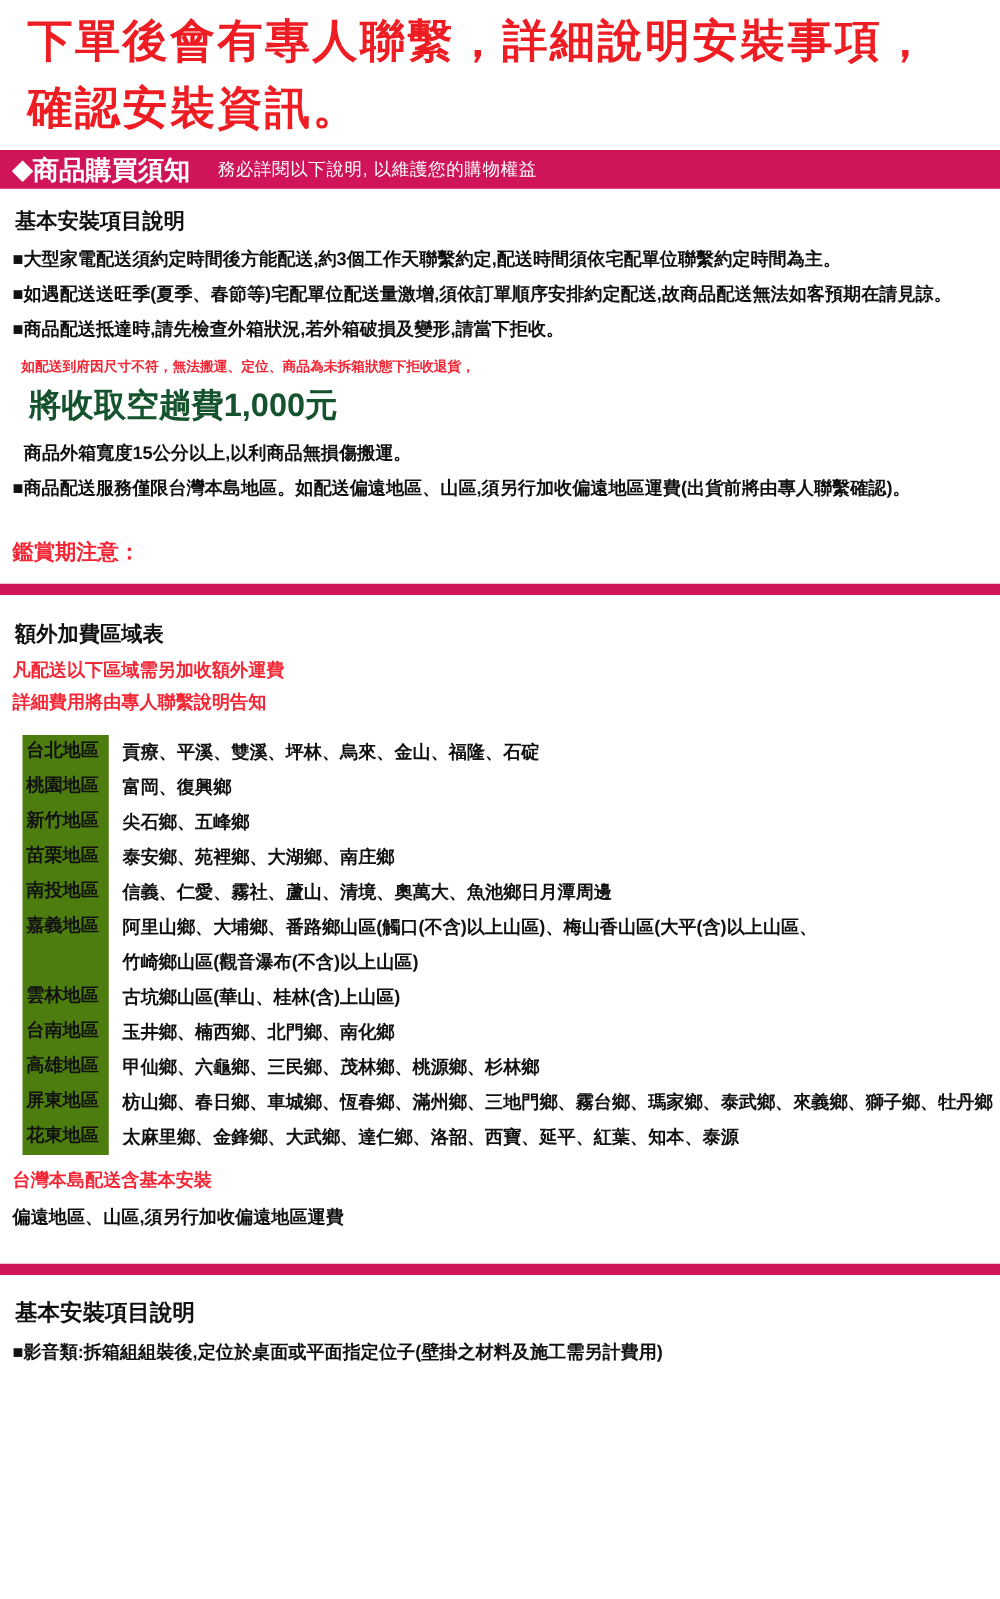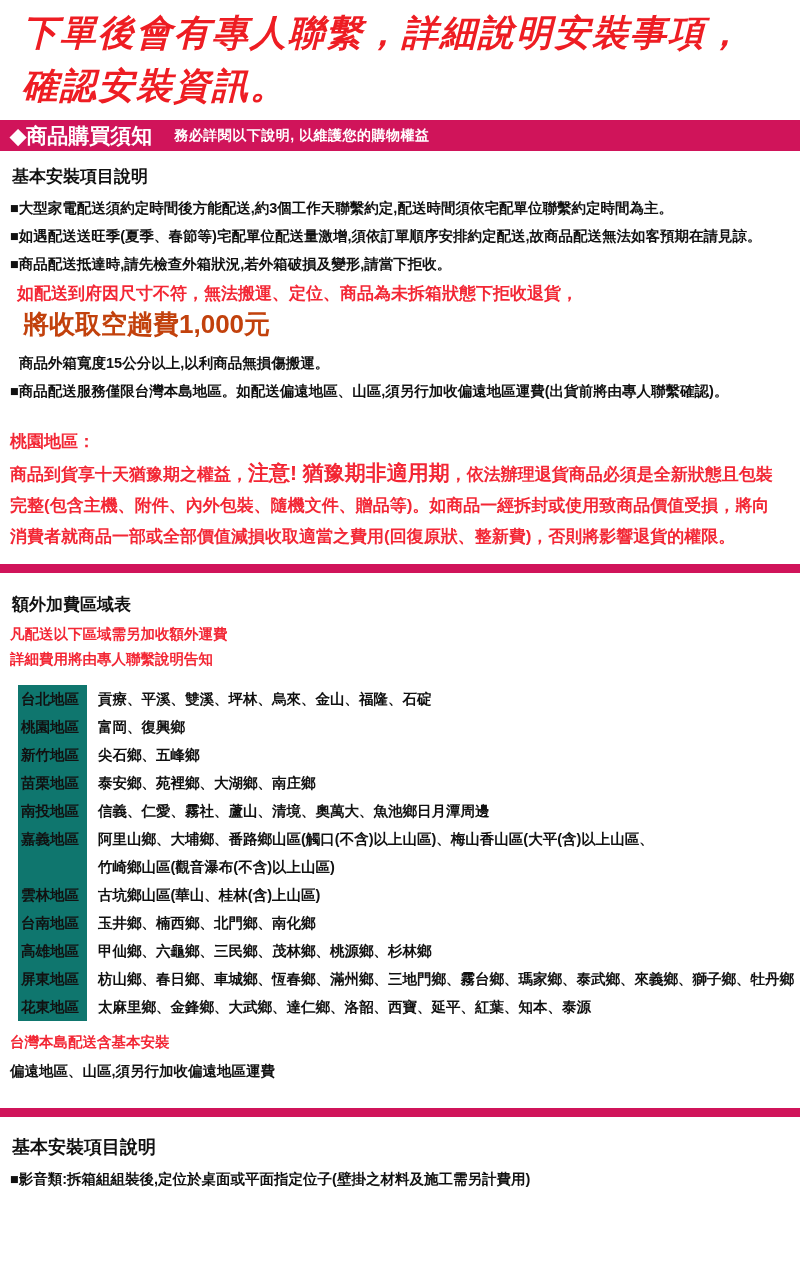--- a/index.html
+++ b/index.html
@@ -5,49 +5,49 @@
   html,body{margin:0;padding:0;background:#ffffff;}
   .page{
     width:800px;min-height:1279px;background:#ffffff;
     font-family:"Liberation Sans",sans-serif;color:#111;
     overflow:hidden;
   }
   
   .top-notice{
     padding:6px 14px 2px 22px;
     color:#ee1d23;font-size:36px;font-weight:bold;
-    line-height:53px;letter-spacing:2px;font-style:italic;
+    line-height:53px;letter-spacing:2px;
   }
   
   .banner{
     margin-top:6px;background:#d0145a;color:#ffffff;
     height:31px;display:flex;align-items:center;
     padding:0 10px;gap:22px;
   }
   .banner-title{font-size:21px;font-weight:bold;display:flex;align-items:center;}
-  .banner-sub{font-size:14px;font-weight:bold;letter-spacing:0.5px;}
+  .banner-sub{font-size:14px;font-weight:normal;letter-spacing:0.5px;}
   .content{padding:0 10px;}
   .sec-heading{font-size:17px;font-weight:bold;color:#111;margin:14px 0 6px 2px;}
   .bullet{font-size:14.5px;font-weight:bold;line-height:28px;color:#111;}
   .bullet.cont{padding-left:9px;}
   .bullet.mt{margin-top:28px;}
-  .warn-line1{color:#f32735;font-size:17px;font-weight:bold;line-height:26px;padding-left:7px;margin-top:3px;}
-  .warn-line2{color:#c2410c;font-size:26px;font-weight:bold;line-height:34px;padding-left:13px;margin-bottom:8px;}
+  .warn-line1{color:#f32735;font-size:11px;font-weight:bold;line-height:26px;padding-left:7px;margin-top:3px;}
+  .warn-line2{color:#14532d;font-size:26px;font-weight:bold;line-height:34px;padding-left:13px;margin-bottom:8px;}
   .rp-title{color:#f32735;font-size:17px;font-weight:bold;margin-top:24px;line-height:26px;}
   .rp-para{color:#f32735;font-size:17px;font-weight:bold;line-height:31px;width:772px;margin-top:2px;}
   .rp-big{font-size:21px;}
   .divider{height:9px;background:#d0145a;margin-top:12px;}
   .extra-heading{margin-top:20px;}
   .red-note{color:#f32735;font-size:14.5px;font-weight:bold;line-height:25px;}
   .region-table{margin:13px 0 0 8px;}
   .region-row{display:flex;align-items:stretch;}
   .region-label{
-    flex:none;width:66px;background:#0f766e;
+    flex:none;width:66px;background:#4d7c0f;
     font-size:14.5px;font-weight:bold;line-height:28px;
-    padding-left:3px;color:#111;
+    padding-left:3px;color:#111;font-family:Liberation Mono, monospace;
   }
   .region-areas{
     font-size:14.5px;font-weight:bold;line-height:28px;
     padding-left:11px;color:#111;white-space:nowrap;text-align:center;
   }
   .base-note{margin-top:9px;}
   .remote-note{color:#111;font-size:14.5px;font-weight:bold;line-height:25px;margin-top:4px;}
   .divider2{margin-top:24px;}
   .install-heading{margin-top:18px;font-size:18px;}
   .install-list{margin-top:2px;}
@@ -77,24 +77,21 @@
     <div class="bullet">■大型家電配送須約定時間後方能配送,約3個工作天聯繫約定,配送時間須依宅配單位聯繫約定時間為主。</div>
     <div class="bullet">■如遇配送送旺季(夏季、春節等)宅配單位配送量激增,須依訂單順序安排約定配送,故商品配送無法如客預期在請見諒。</div>
     <div class="bullet">■商品配送抵達時,請先檢查外箱狀況,若外箱破損及變形,請當下拒收。</div>
 
     <div class="warn-line1">如配送到府因尺寸不符，無法搬運、定位、商品為未拆箱狀態下拒收退貨，</div>
     <div class="warn-line2">將收取空趟費1,000元</div>
 
     <div class="bullet cont">商品外箱寬度15公分以上,以利商品無損傷搬運。</div>
     <div class="bullet">■商品配送服務僅限台灣本島地區。如配送偏遠地區、山區,須另行加收偏遠地區運費(出貨前將由專人聯繫確認)。</div>
 
-    <div class="rp-title">桃園地區：</div>
-    <div class="rp-para">
-      <span>商品到貨享十天猶豫期之權益，</span><span class="rp-big">注意! 猶豫期非適用期</span><span>，依法辦理退貨商品必須是全新狀態且包裝完整(包含主機、附件、內外包裝、隨機文件、贈品等)。如商品一經拆封或使用致商品價值受損，將向消費者就商品一部或全部價值減損收取適當之費用(回復原狀、整新費)，否則將影響退貨的權限。</span>
-    </div>
+    <div class="rp-title">鑑賞期注意：</div>
   </div>
 
   <div class="divider"></div>
 
   <div class="content">
     <div class="sec-heading extra-heading">額外加費區域表</div>
     <div class="red-note">凡配送以下區域需另加收額外運費</div>
     <div class="red-note">詳細費用將由專人聯繫說明告知</div>
 
     <div class="region-table">

